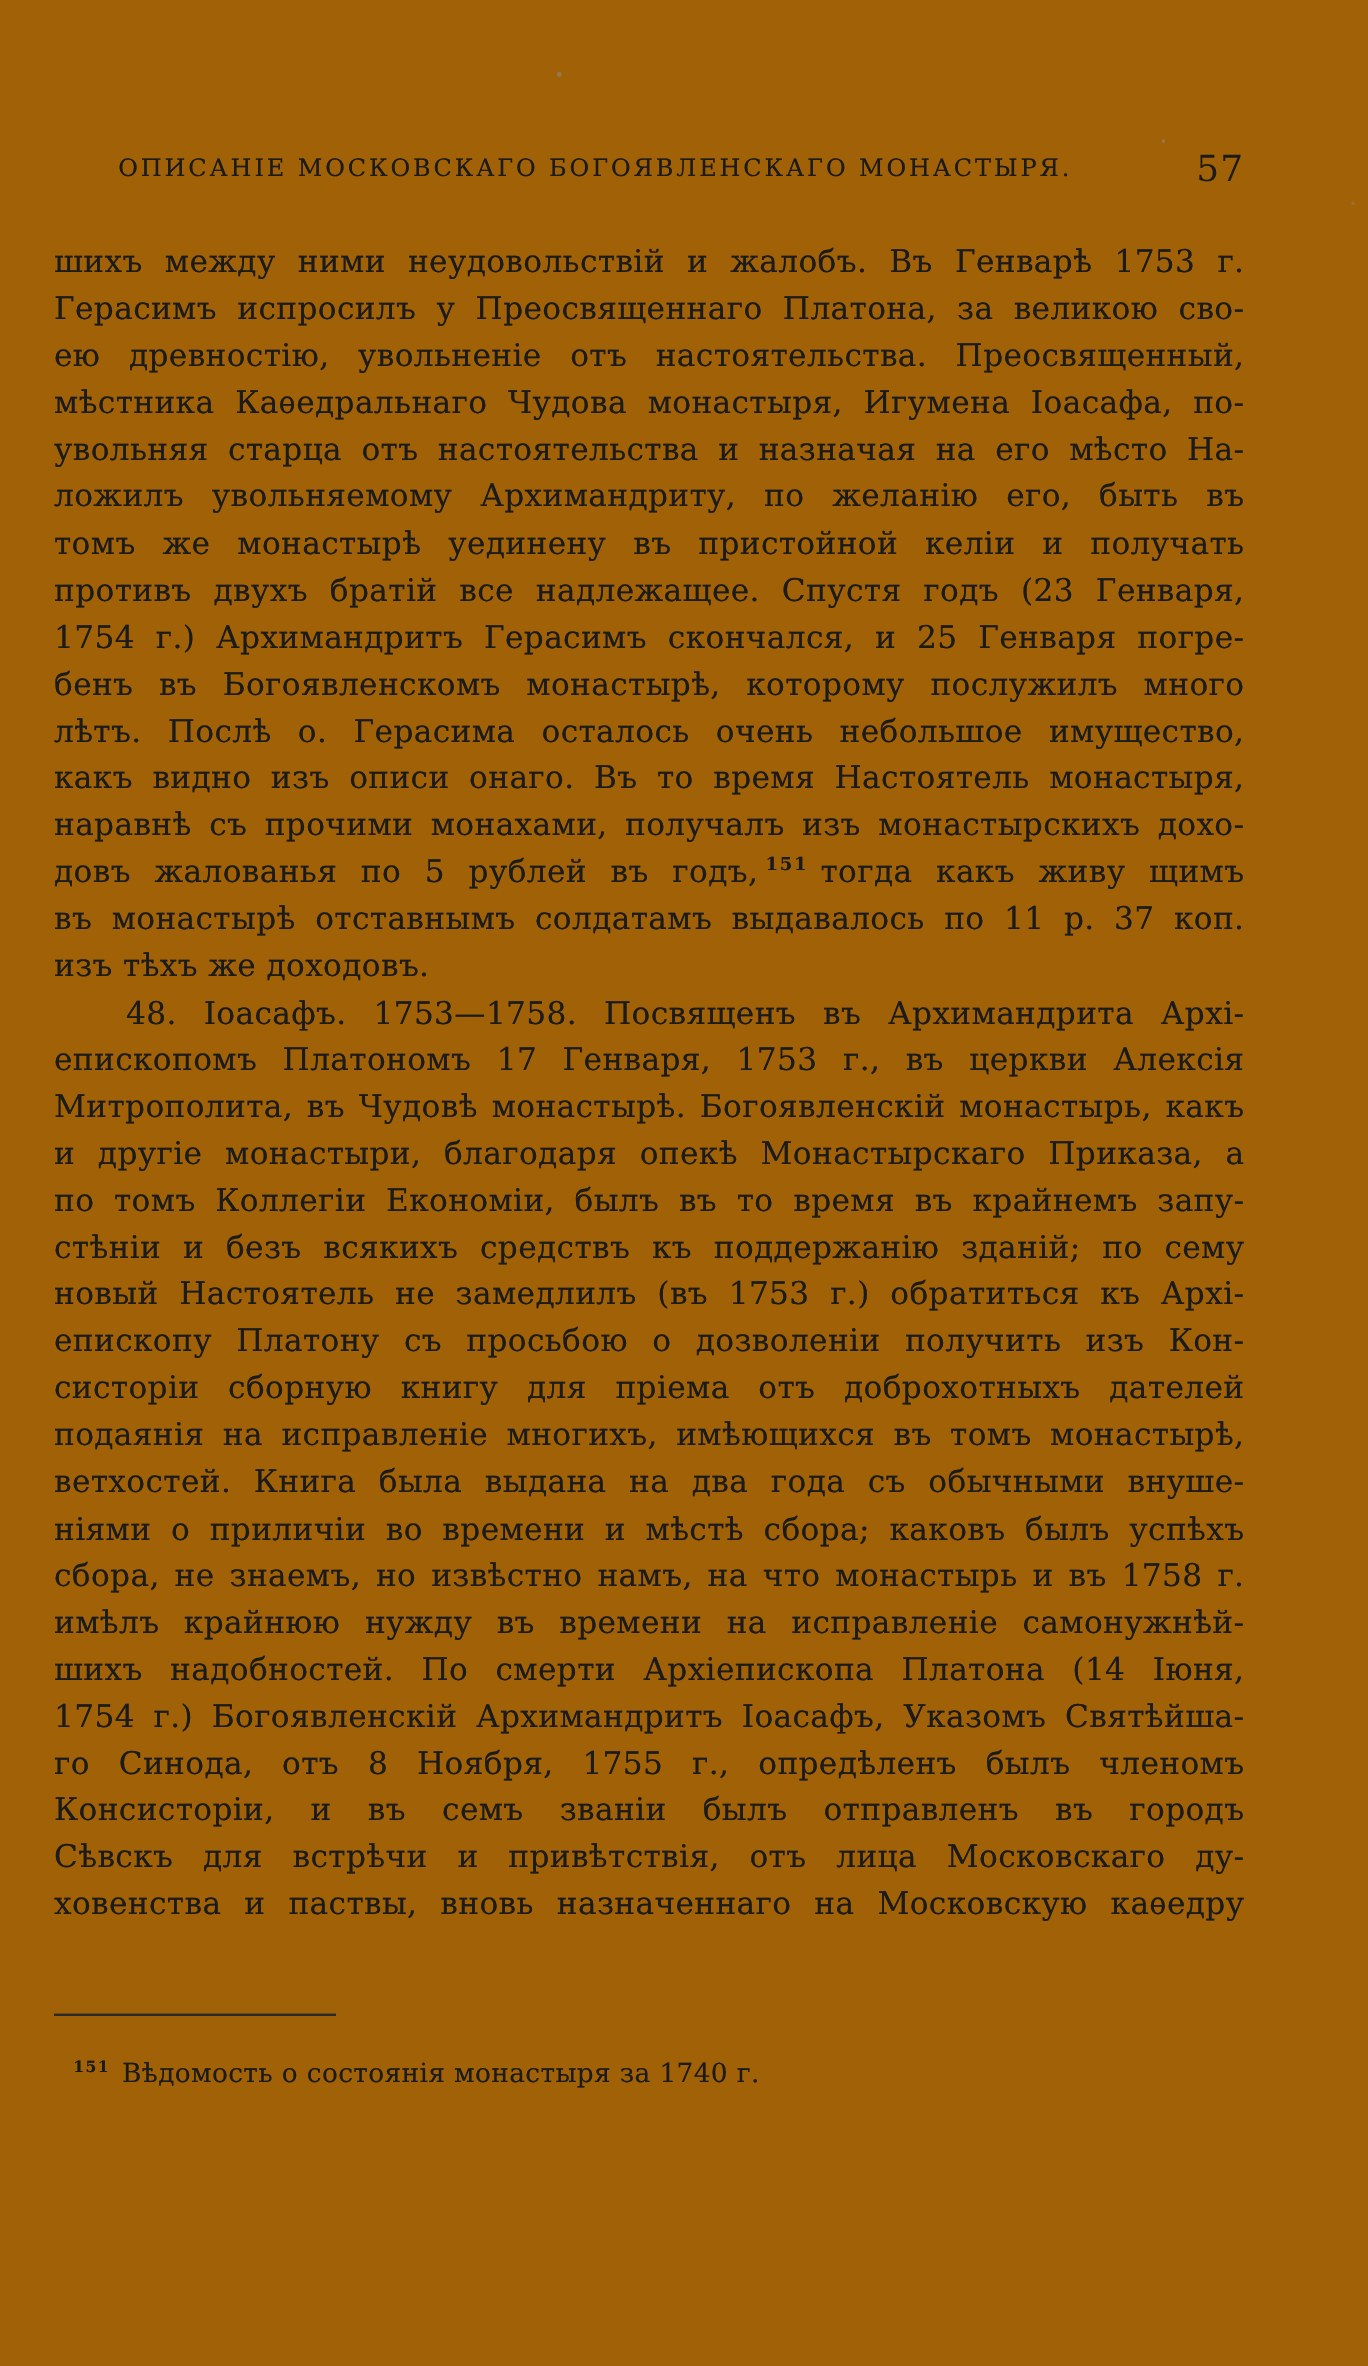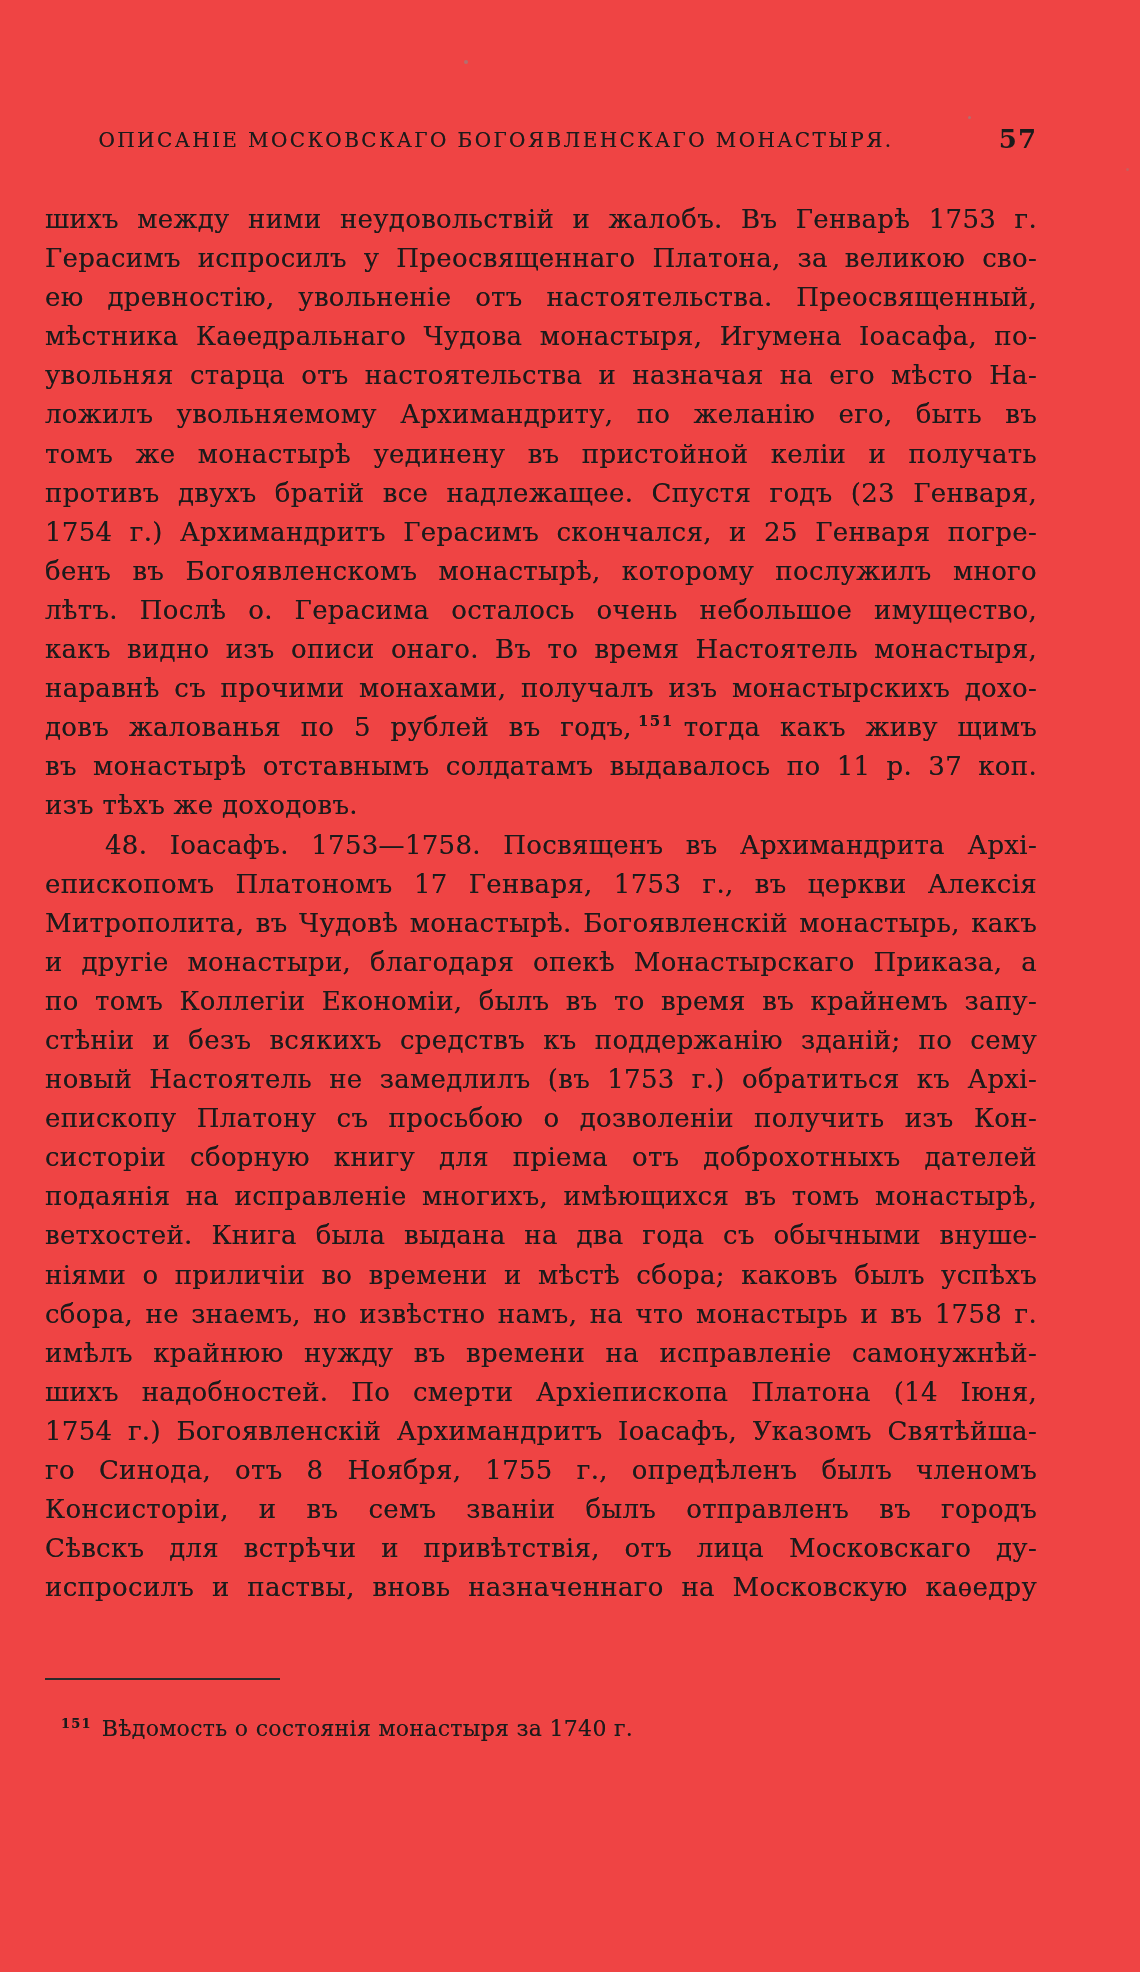--- a/index.html
+++ b/index.html
@@ -4,21 +4,21 @@
 <style>
   html, body {
     margin: 0;
     padding: 0;
     background: #ffffff;
   }
   .sheet {
     position: relative;
     width: 1140px;
     height: 1972px;
-    background: #ef4444;
+    background: #a16207;
     overflow: hidden;
     font-family: "DejaVu Serif", serif;
     color: #1b1b1b;
   }
   
   .running-header {
     position: absolute;
     top: 124px;
     left: 45px;
     width: 992px;
@@ -32,22 +32,22 @@
     text-align: center;
     font-size: 20px;
     letter-spacing: 2.4px;
     white-space: nowrap;
     text-shadow: 0 0 0.5px rgba(20,20,20,0.6);
   }
   .page-number {
     position: absolute;
     right: 0;
     top: 0;
-    font-size: 26px;
-    font-weight: bold;
+    font-size: 30px;
+    font-weight: normal;
     letter-spacing: 1px;
   }
   
   .body-text {
     position: absolute;
     top: 200px;
     left: 45px;
     width: 992px;
     font-size: 26px;
     line-height: 39.1px;
@@ -146,21 +146,21 @@
     <div class="tl">подаянія на исправленіе многихъ, имѣющихся въ томъ монастырѣ,</div>
     <div class="tl">ветхостей. Книга была выдана на два года съ обычными внуше-</div>
     <div class="tl">ніями о приличіи во времени и мѣстѣ сбора; каковъ былъ успѣхъ</div>
     <div class="tl">сбора, не знаемъ, но извѣстно намъ, на что монастырь и въ 1758 г.</div>
     <div class="tl">имѣлъ крайнюю нужду въ времени на исправленіе самонужнѣй-</div>
     <div class="tl">шихъ надобностей. По смерти Архіепископа Платона (14 Іюня,</div>
     <div class="tl">1754 г.) Богоявленскій Архимандритъ Іоасафъ, Указомъ Святѣйша-</div>
     <div class="tl">го Синода, отъ 8 Ноября, 1755 г., опредѣленъ былъ членомъ</div>
     <div class="tl">Консисторіи, и въ семъ званіи былъ отправленъ въ городъ</div>
     <div class="tl">Сѣвскъ для встрѣчи и привѣтствія, отъ лица Московскаго ду-</div>
-    <div class="tl">испросилъ и паствы, вновь назначеннаго на Московскую каѳедру</div>
+    <div class="tl">ховенства и паствы, вновь назначеннаго на Московскую каѳедру</div>
   </div>
 
   <div class="footnote-rule"></div>
 
   <div class="footnote"><sup class="fn-marker">151</sup><span>Вѣдомость о состоянія монастыря за 1740 г.</span></div>
 
   <div class="speck" style="left:464px; top:60px; width:4px; height:4px;"></div>
   <div class="speck" style="left:968px; top:116px; width:3px; height:3px;"></div>
   <div class="speck" style="left:1126px; top:168px; width:3px; height:3px; opacity:0.35;"></div>
 

